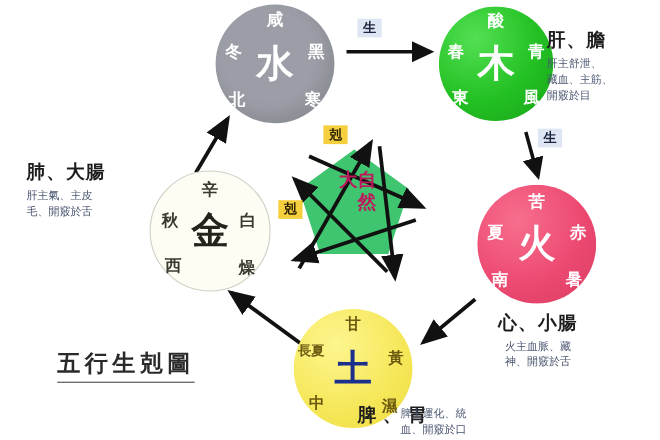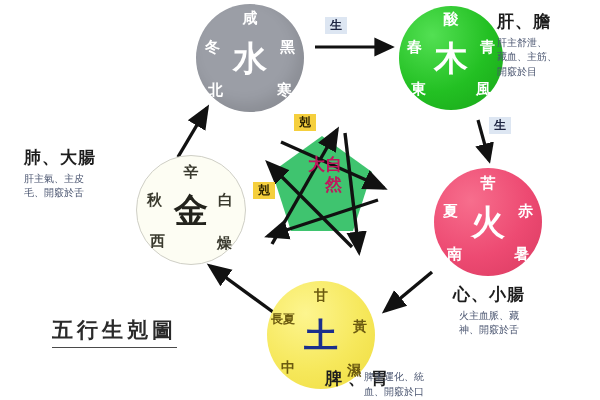--- a/index.html
+++ b/index.html
@@ -87,21 +87,21 @@
   .organ .o-title{
     font-size:17px;font-weight:bold;color:#1d1d1d;letter-spacing:1px;
     white-space:nowrap;line-height:1.1;
   }
   .organ .o-desc{
     font-size:10px;color:#4a5570;line-height:1.45;margin-top:5px;white-space:pre-line;font-family:Liberation Serif, serif;
   }
   #organ-kidney{left:38px;top:24px;}
   #organ-kidney .o-title{text-align:center;}
   #organ-kidney .o-desc{text-align:center;}
-  #organ-liver{left:497px;top:12px;}
+  #organ-liver{left:497px;top:28px;}
   #organ-lung{left:24px;top:148px;}
   #organ-heart{left:453px;top:285px;}
   #organ-heart .o-title{text-align:right;}
   #organ-heart .o-desc{text-align:center;}
   #organ-spleen{left:281px;top:369px;}
   #organ-spleen .o-title{letter-spacing:6px;margin-left:44px;}
   #spleen-desc{position:absolute;left:364px;top:370px;font-size:10px;color:#4a5570;
      line-height:1.45;white-space:pre-line;}
 
   

